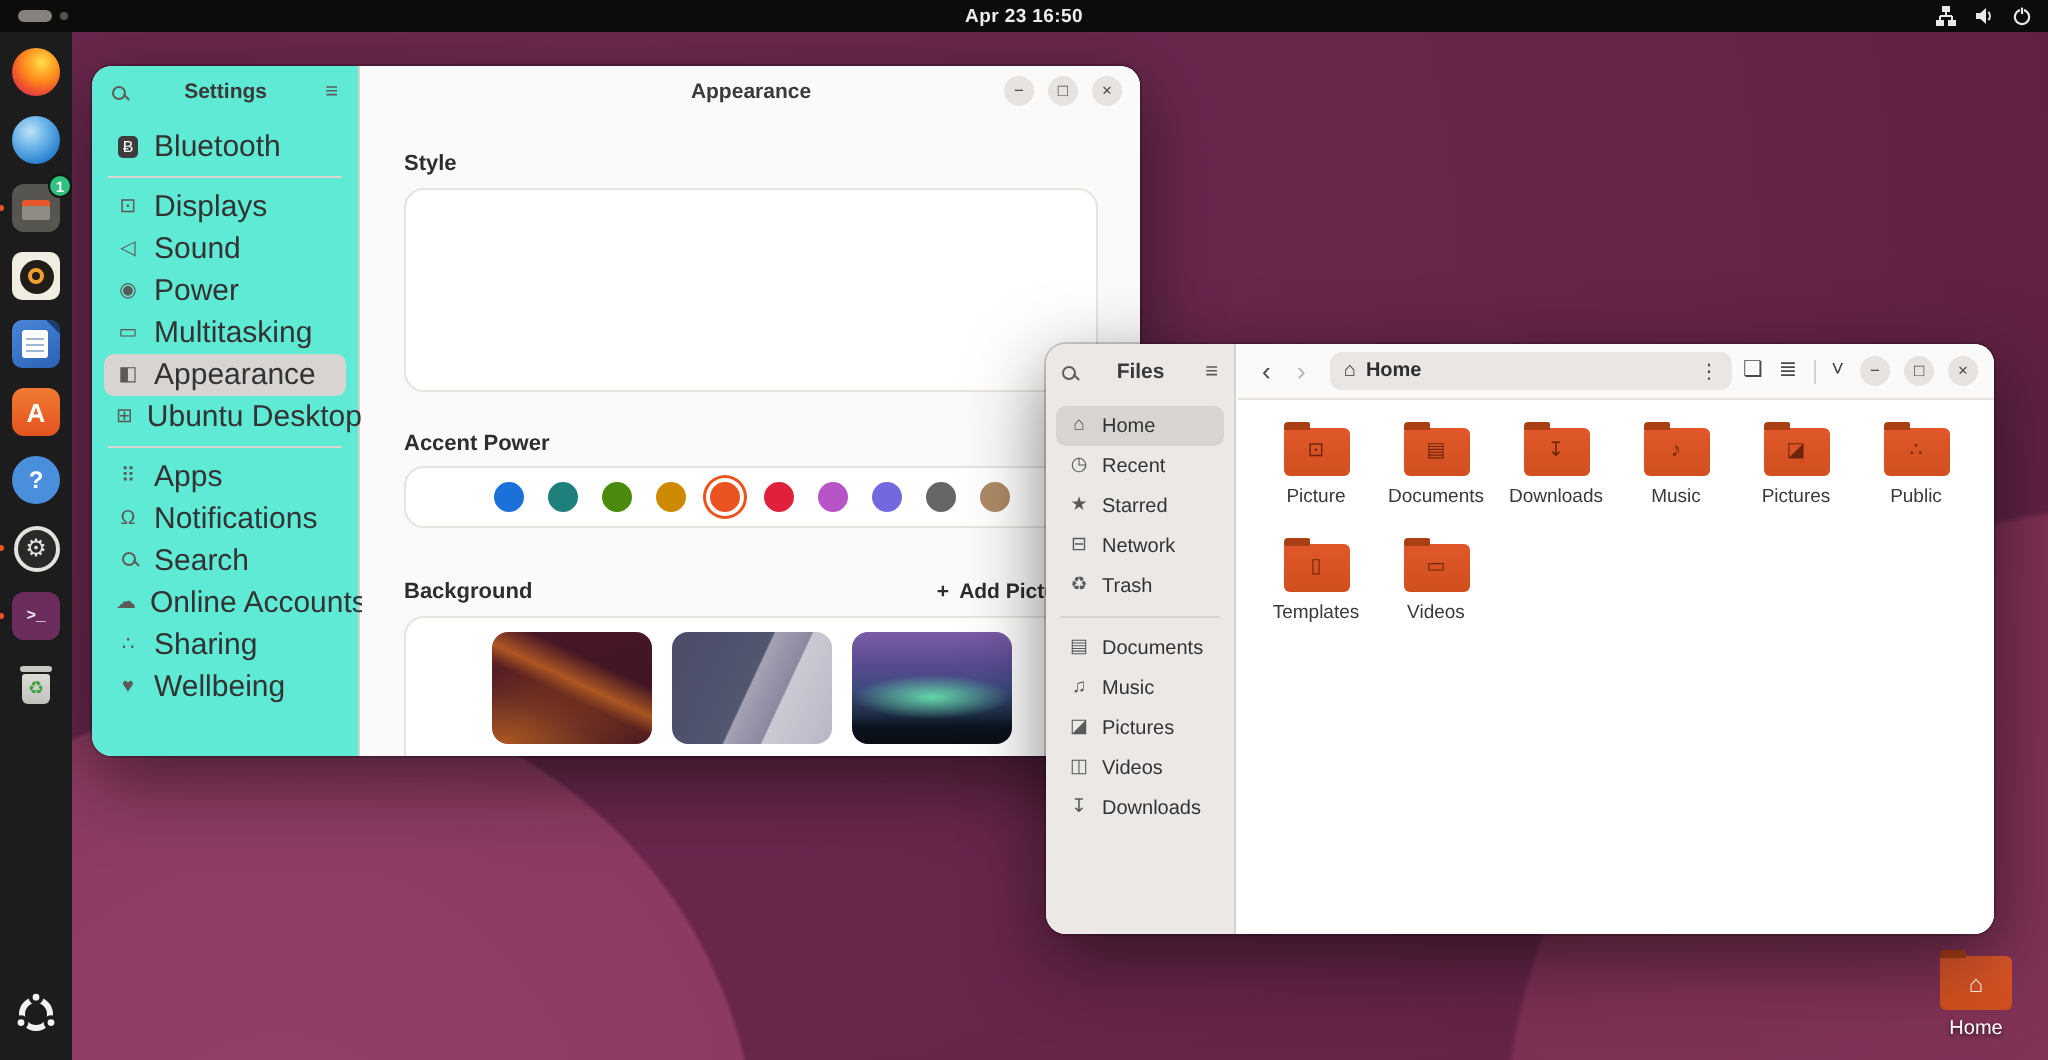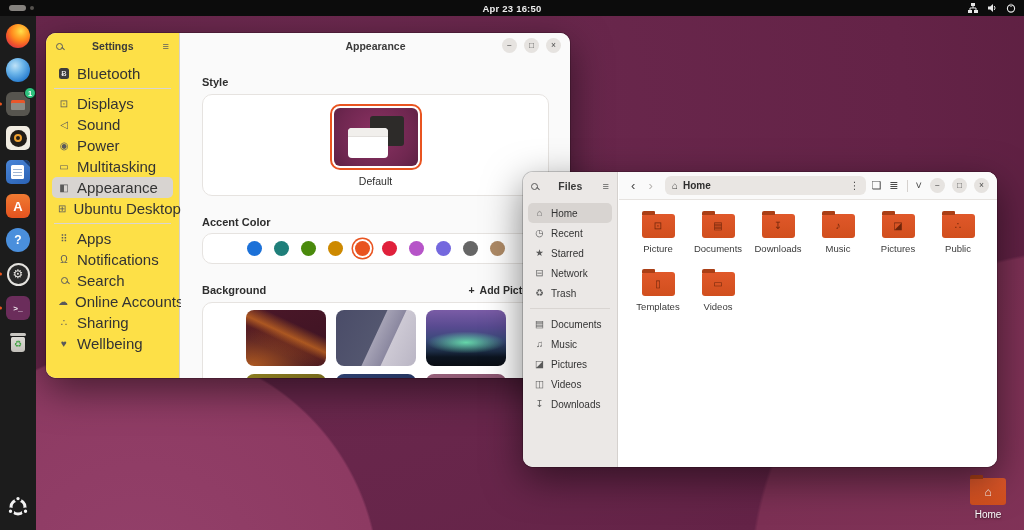--- a/index.html
+++ b/index.html
@@ -66,21 +66,21 @@
 
   
   .window { position:absolute; border-radius:10px; overflow:hidden;
     box-shadow:0 12px 38px rgba(0,0,0,.5), 0 0 0 1px rgba(0,0,0,.18); }
   .win-controls { display:flex; gap:7px; align-items:center; }
   .wc { width:15px; height:15px; border-radius:50%; background:#e6e3e0; color:#4a4a4a;
     font-size:8.5px; line-height:1; display:flex; align-items:center; justify-content:center; }
 
   
   .settings-win { left:46px; top:33px; width:524px; height:345px; background:#fafafa; z-index:2; }
-  .s-sidebar { position:absolute; left:0; top:0; width:134px; height:100%; background:#fde047; border-right:1px solid #d5d1ce; }
+  .s-sidebar { position:absolute; left:0; top:0; width:134px; height:100%; background:#5eead4; border-right:1px solid #d5d1ce; }
   .s-sidebar-header { height:26px; display:flex; align-items:center; padding:0 10px; gap:6px; }
   .s-sidebar-title { flex:1; text-align:center; font-size:10.5px; font-weight:bold; color:#3a3a3a; }
   .mag { width:7px; height:7px; border:1.4px solid #5c5c5c; border-radius:50%; position:relative; display:inline-block; }
   .mag::after { content:""; position:absolute; width:4px; height:1.4px; background:#5c5c5c;
     transform:rotate(45deg); right:-3px; bottom:-1px; }
   .ham { font-size:11px; color:#5c5c5c; }
   .s-list { padding:4px 6px 0 6px; }
   .s-item { height:21px; display:flex; align-items:center; gap:7px; padding:0 6px; border-radius:5px; }
   .s-item.sel { background:#d8d4d1; }
   .s-ic { width:12px; text-align:center; font-size:10px; color:#5a5a5a; line-height:1; }
@@ -109,21 +109,21 @@
     border-radius:4px 4px 0 0; border-bottom:1px solid #e2dfdc; }
   .thumb-dark { background:#242220; }
   .thumb-dark .tw-back { background:#181716; }
   .thumb-dark .tw-front { background:#211f1e; }
   .thumb-dark .tw-front::before { background:#2a2826; border-bottom:1px solid #1c1a19; }
   .style-cap { font-size:10.5px; color:#2e2e2e; }
   .lbl-accent { margin-top:20px; }
   .card-accent { margin-top:5px; height:31px; display:flex; align-items:center; justify-content:center; gap:12px; }
   .swatch { width:15px; height:15px; border-radius:50%; }
   .swatch.sel { box-shadow:0 0 0 2px #fff, 0 0 0 3.5px #e95420; }
-  .bg-row { margin-top:20px; display:flex; align-items:center; justify-content:space-between;text-align:right; }
+  .bg-row { margin-top:26px; display:flex; align-items:center; justify-content:space-between;text-align:right; }
   .add-pic { display:flex; align-items:center; gap:5px; font-size:10.5px; font-weight:bold; color:#2e2e2e; }
   .card-bg { margin-top:6px; padding:7px 16px 16px 16px; height:200px; display:flex; flex-wrap:wrap; gap:8px 10px;
     justify-content:center; align-content:flex-start; }
   .bg-thumb { width:80px; height:56px; border-radius:8px; }
   .bg1 { background:
     radial-gradient(ellipse 120px 60px at 8% 98%, rgba(255,140,30,.55), rgba(255,140,30,0) 60%),
     linear-gradient(205deg, rgba(255,150,40,0) 30%, rgba(255,140,30,.55) 46%, rgba(150,60,20,.25) 56%, rgba(0,0,0,0) 70%),
     linear-gradient(160deg, #4a1728 0%, #3c1322 100%); }
   .bg2 { background:linear-gradient(115deg, #4a4c68 0%, #53566f 48%, #a5a2b5 49%, #8b88a0 66%, #cdc9d4 67%, #b9b5c4 100%); }
   .bg3 { background:
@@ -343,32 +343,23 @@
         <span class="s-title">Appearance</span>
         <div class="win-controls">
           <span class="wc">−</span>
           <span class="wc">□</span>
           <span class="wc">×</span>
         </div>
       </div>
       <div class="s-content">
         <div class="sec-label lbl-style">Style</div>
         <div class="card card-style">
-          <div class="style-option">
-            <span class="thumb-frame">
-              <span class="thumb thumb-default" style="display:block">
-                <span class="tw-back"></span>
-                  <span class="tw-front"></span>
-              </span>
-            </span>
-            <span class="style-cap">Default</span>
-          </div>
-        </div>
-
-        <div class="sec-label lbl-accent">Accent Color</div>
+        </div>
+
+        <div class="sec-label lbl-accent">Accent Power</div>
         <div class="card card-accent">
           <span class="swatch" style="background: rgb(28, 113, 216);"></span>
           <span class="swatch" style="background: rgb(31, 127, 122);"></span>
           <span class="swatch" style="background: rgb(74, 138, 12);"></span>
           <span class="swatch" style="background: rgb(205, 137, 0);"></span>
           <span class="swatch sel" style="background: rgb(233, 84, 32);"></span>
           <span class="swatch" style="background: rgb(224, 33, 60);"></span>
           <span class="swatch" style="background: rgb(182, 84, 200);"></span>
           <span class="swatch" style="background: rgb(116, 104, 222);"></span>
           <span class="swatch" style="background: rgb(102, 102, 102);"></span>

